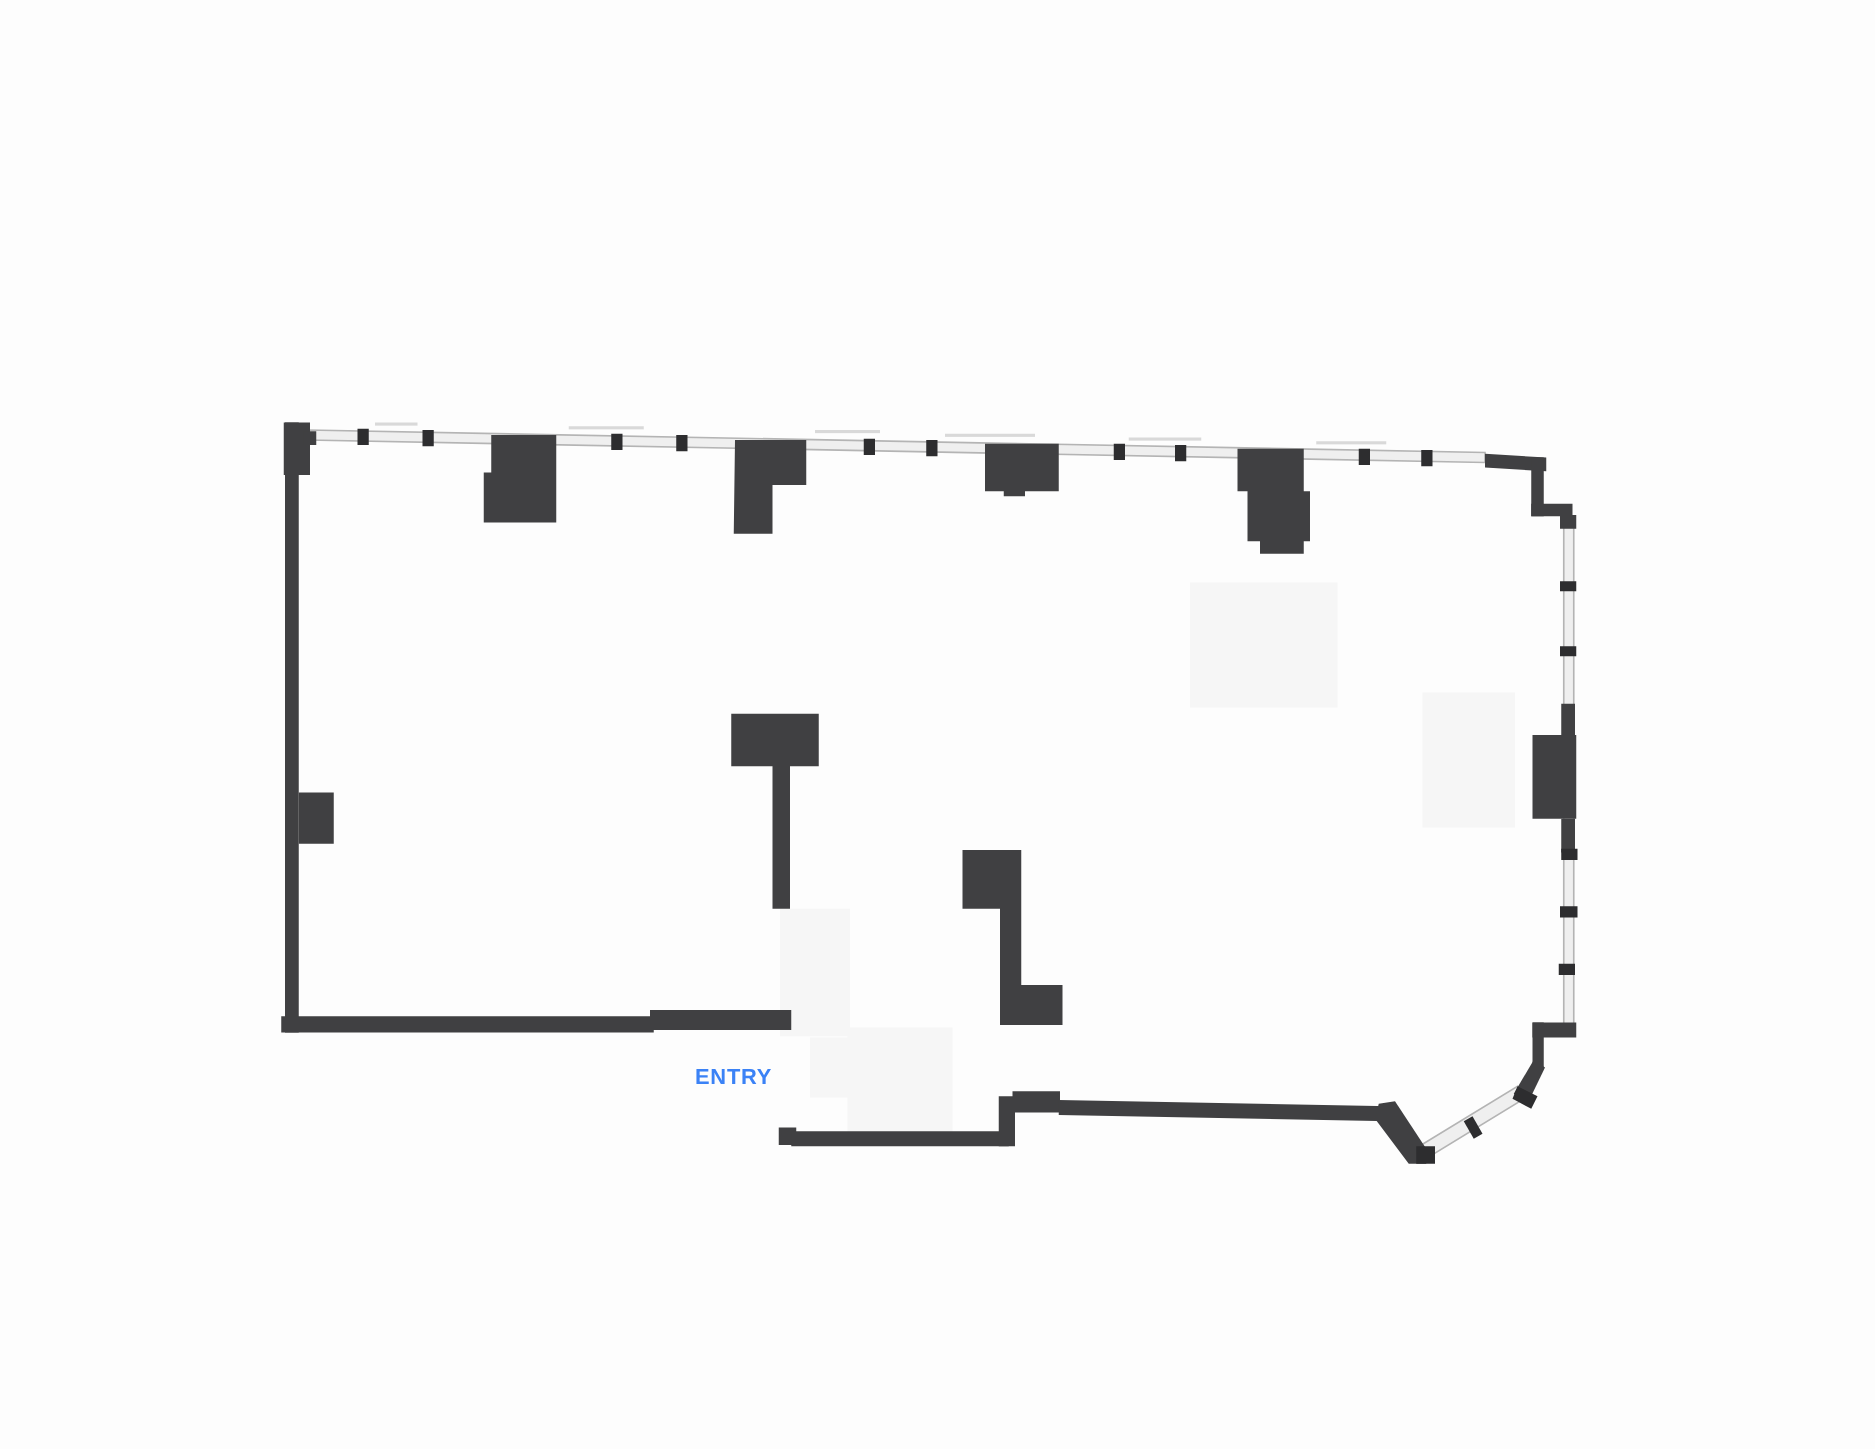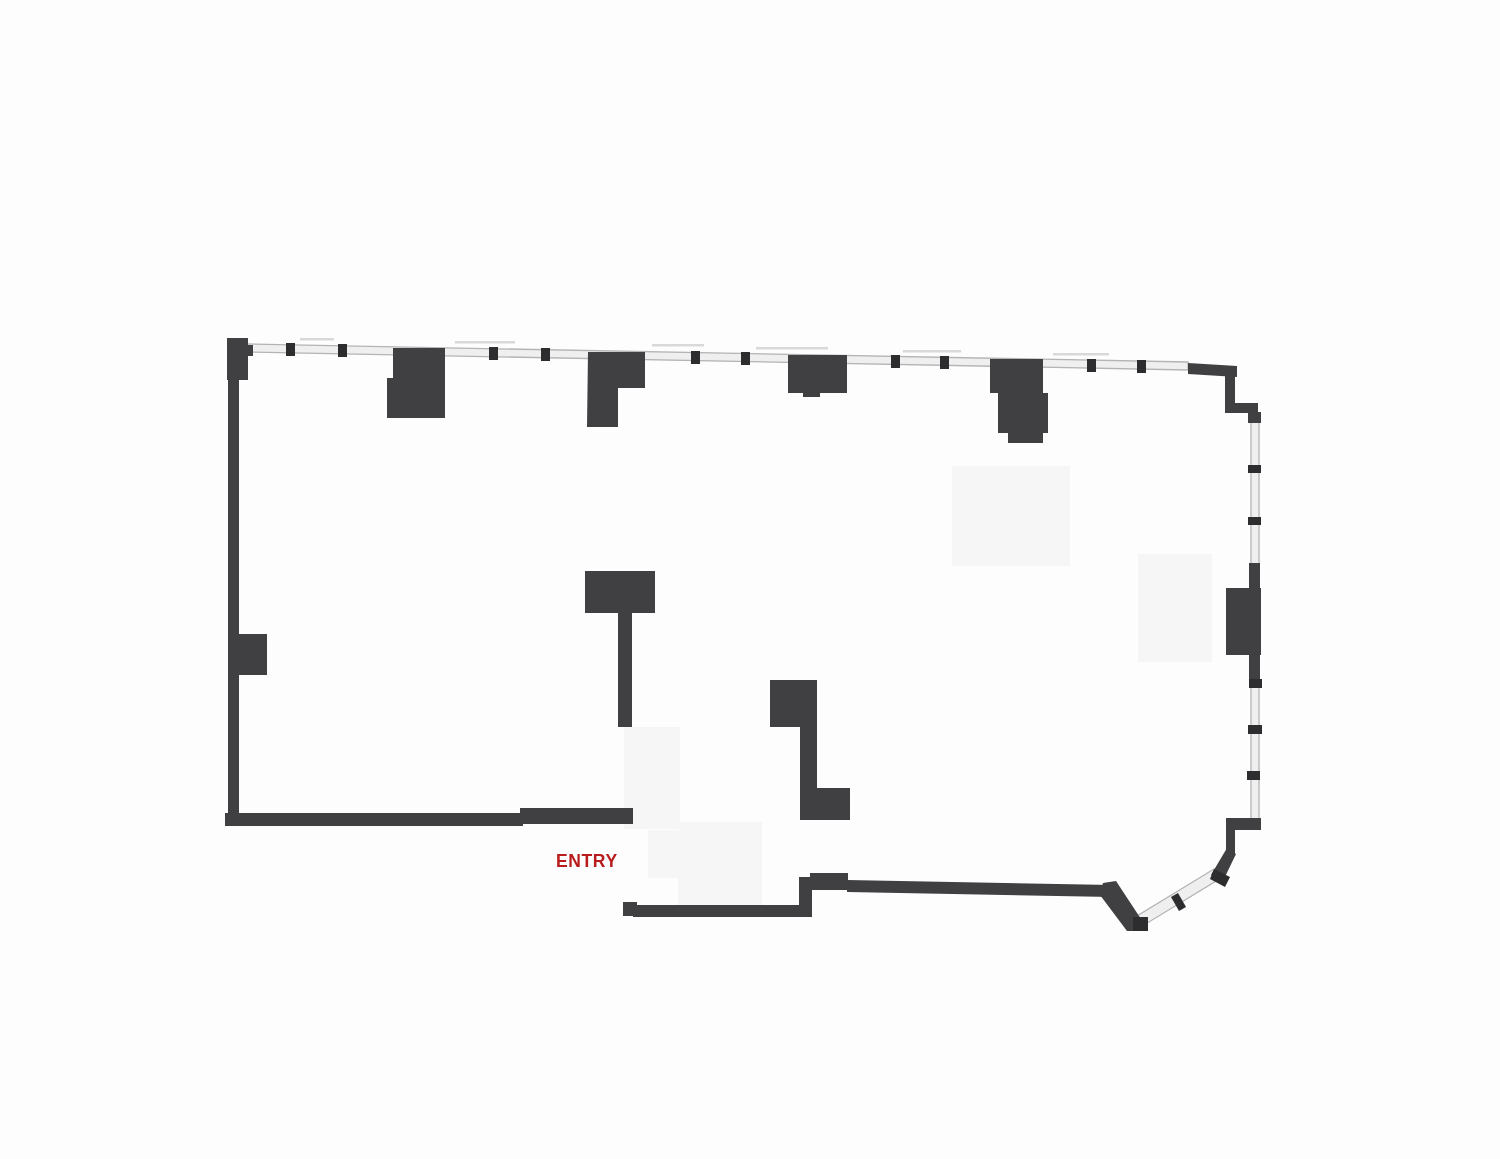--- a/index.html
+++ b/index.html
@@ -22,21 +22,21 @@
     display: block;
   }
   .entry-label {
     position: absolute;
     left: 556px;
     top: 851px;
     width: 80px;
     font-size: 17.5px;
     font-weight: bold;
     letter-spacing: 0.6px;
-    color: #b91c1c;
+    color: #3b82f6;
     white-space: nowrap;
   }
 </style>
 </head>
 <body>
 
 <div class="stage">
   <svg width="1500" height="1159" viewBox="0 0 1500 1159" xmlns="http://www.w3.org/2000/svg">
       <rect x="952" y="466" width="118" height="100" fill="#f6f6f6"></rect>
       <rect x="1138" y="554" width="74" height="108" fill="#f6f6f6"></rect>

